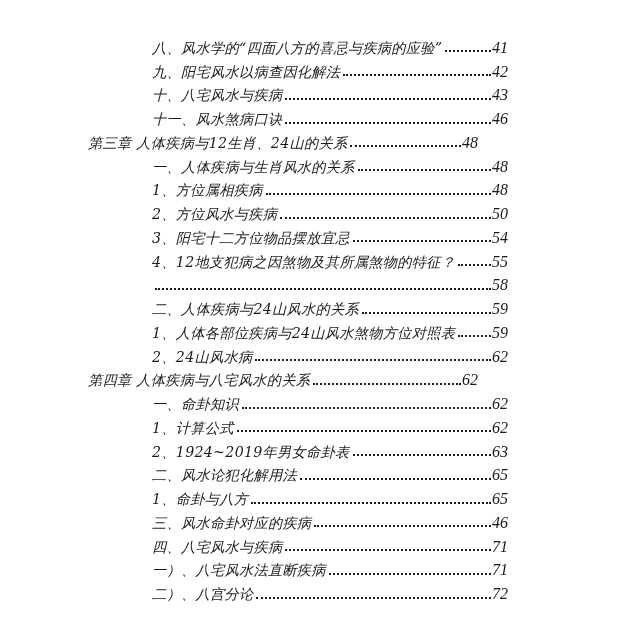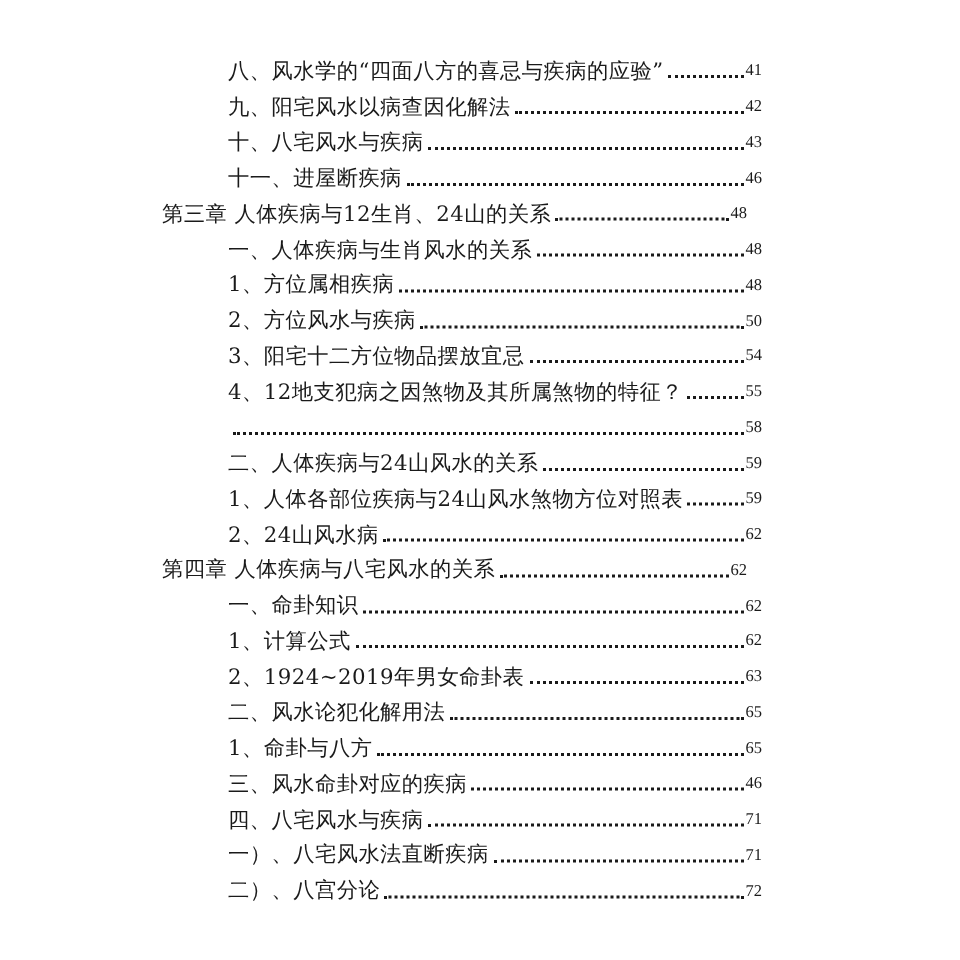--- a/index.html
+++ b/index.html
@@ -1,36 +1,36 @@
 <!DOCTYPE html>
 <html><head>
 <meta charset="utf-8">
 <style>
   html, body { margin:0; padding:0; }
   body {
     width:640px; height:640px; background:#ffffff; overflow:hidden;
     font-family: "DejaVu Serif", "Liberation Serif", serif;
     color:#1a1a1a;
   }
-  .page { position:relative; width:640px; height:640px; background:#fff; }
+  .page { position:relative; width:640px; height:640px; background:#fff;font-style:italic; }
   .toc { position:absolute; left:0; top:36px; width:640px; }
   .row {
     position:relative; height:23.75px; display:flex; align-items:center;
     font-size:14.2px; line-height:1; white-space:nowrap;
   }
-  .row.level-0 { padding-left:88px;margin-left:20px; }
+  .row.level-0 { padding-left:88px; }
   .row.level-1 { padding-left:152px; }
   .row .title { flex:0 0 auto; letter-spacing:0.3px; }
   .row .leader {
     flex:1 1 auto; margin:0 1px 0 3px; height:1px;
     border-bottom:2px dotted #1a1a1a; transform:translateY(3px);
   }
   .row .page-num {
     flex:0 0 auto; width:auto; text-align:left;
-    font-family:"Liberation Serif", serif; font-size:11px;
+    font-family:"Liberation Serif", serif; font-size:16px;
   }
   .row-inner { display:flex; align-items:center; width:calc(508px - var(--pl)); }
   .level-0 .row-inner { --pl:118px; }
   .level-1 .row-inner { --pl:152px; }
 </style>
 </head>
 <body>
 
 <div class="page">
   <div class="toc" id="toc">
@@ -50,21 +50,21 @@
       </div>
       <div class="row level-1">
         <div class="row-inner">
           <span class="title">十、八宅风水与疾病</span>
           <span class="leader"></span>
           <span class="page-num">43</span>
         </div>
       </div>
       <div class="row level-1">
         <div class="row-inner">
-          <span class="title">十一、进屋断疾病</span>
+          <span class="title">十一、风水煞病口诀</span>
           <span class="leader"></span>
           <span class="page-num">46</span>
         </div>
       </div>
       <div class="row level-0">
         <div class="row-inner">
           <span class="title">第三章  人体疾病与12生肖、24山的关系</span>
           <span class="leader"></span>
           <span class="page-num">48</span>
         </div>

